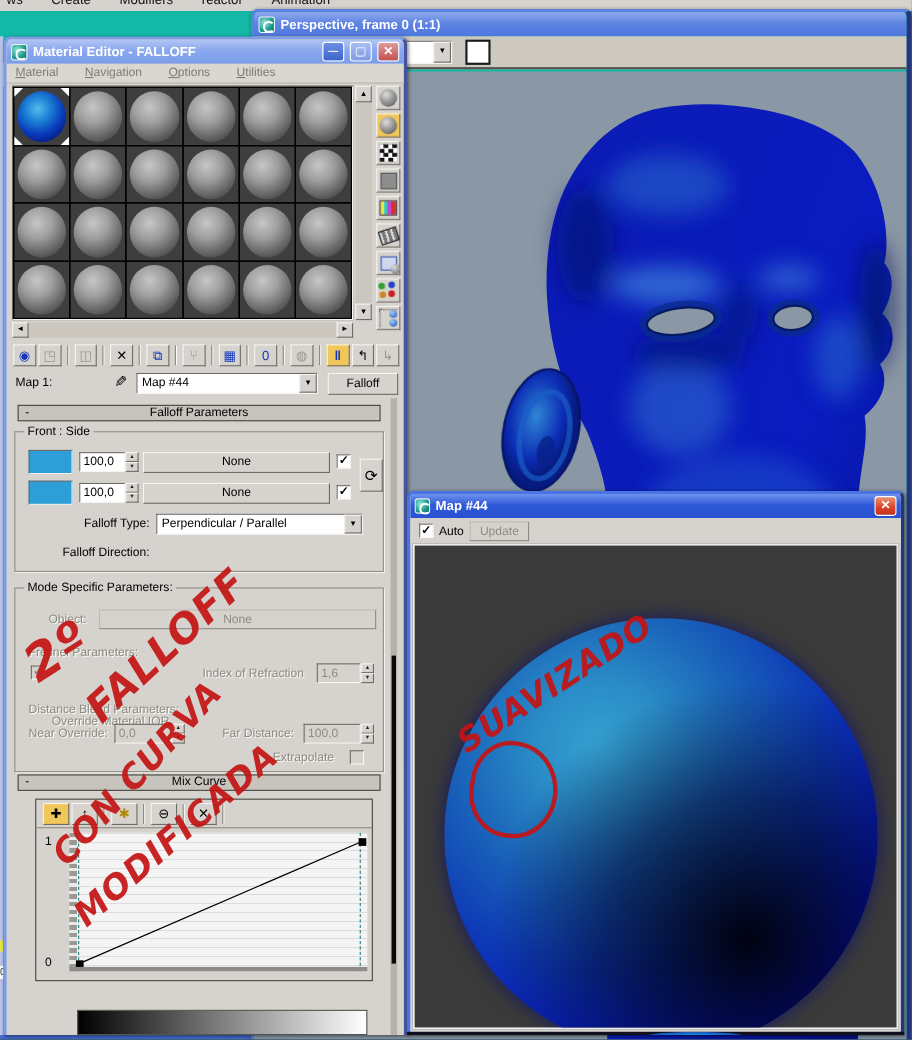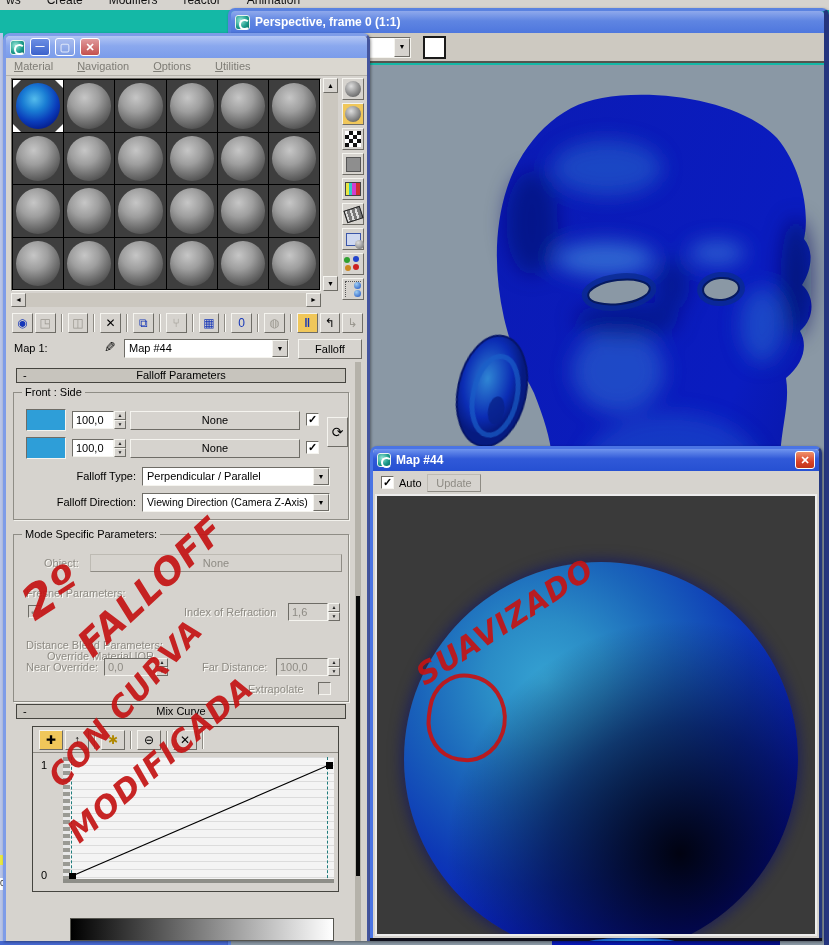--- a/index.html
+++ b/index.html
@@ -203,20 +203,21 @@
           </g>
         </g>
       </svg>
     </div>
   </div>
 
   <div class="xpwin" style="left:3px;top:33px;width:367px;height:908px;z-index:2;background:#d6d3ce;
               border-color:#7e9ce8 #44559e #44559e #7e9ce8;border-bottom:none;overflow:hidden;">
     <div class="xptitle" style="background:linear-gradient(#b3c6f4,#8aa8ee 45%,#7b9cea);">
       <span class="maxicon"></span>
+      <span style="flex:1;">Material Editor - FALLOFF</span>
       <span class="xbtn" style="background:linear-gradient(#6d8fe4,#3c63cc);font-size:9px;line-height:14px;">—</span>
       <span class="xbtn" style="background:linear-gradient(#a9bdf0,#7e9ce4);color:#d8e2f8;">▢</span>
       <span class="xbtn" style="background:linear-gradient(#e09a9c,#c4504e);">✕</span>
     </div>
 
     <div class="abs" style="left:0;top:22px;right:0;height:18px;background:#dad7d0;border-bottom:1px solid #b5b2ab;">
       <div id="me-menu" style="display:flex;gap:24px;padding:2px 0 0 8px;color:#7e7c75;">
           <span class="menu-item"><u>M</u>aterial</span>
           <span class="menu-item"><u>N</u>avigation</span>
           <span class="menu-item"><u>O</u>ptions</span>
@@ -456,24 +457,20 @@
         <div class="abs" style="left:0;top:74px;width:100%;height:20px;">
           <span class="abs" style="right:212px;top:3px;">Falloff Type:</span>
           <div class="combo abs" style="left:128px;top:0;width:188px;">
             <span class="cval">Perpendicular / Parallel</span>
             <span class="cbtn">▼</span>
           </div>
         </div>
 
         <div class="abs" style="left:0;top:100px;width:100%;height:20px;">
           <span class="abs" style="right:212px;top:3px;">Falloff Direction:</span>
-          <div class="combo abs" style="left:128px;top:0;width:188px;">
-            <span class="cval" style="font-size:10.5px;">Viewing Direction (Camera Z-Axis)</span>
-            <span class="cbtn">▼</span>
-          </div>
         </div>
       </div>
 
       <div class="groove abs" style="left:7px;top:172px;width:336px;height:168px;">
         <span class="abs" style="left:8px;top:-7px;background:#d6d3ce;padding:0 3px;">Mode Specific Parameters:</span>
 
         <span class="abs dislbl" style="left:30px;top:22px;">Object:</span>
         <div class="btn dis abs" style="left:76px;top:19px;width:252px;height:18px;line-height:16px;">None</div>
 
         <span class="abs dislbl" style="left:12px;top:52px;">Fresnel Parameters:</span>

